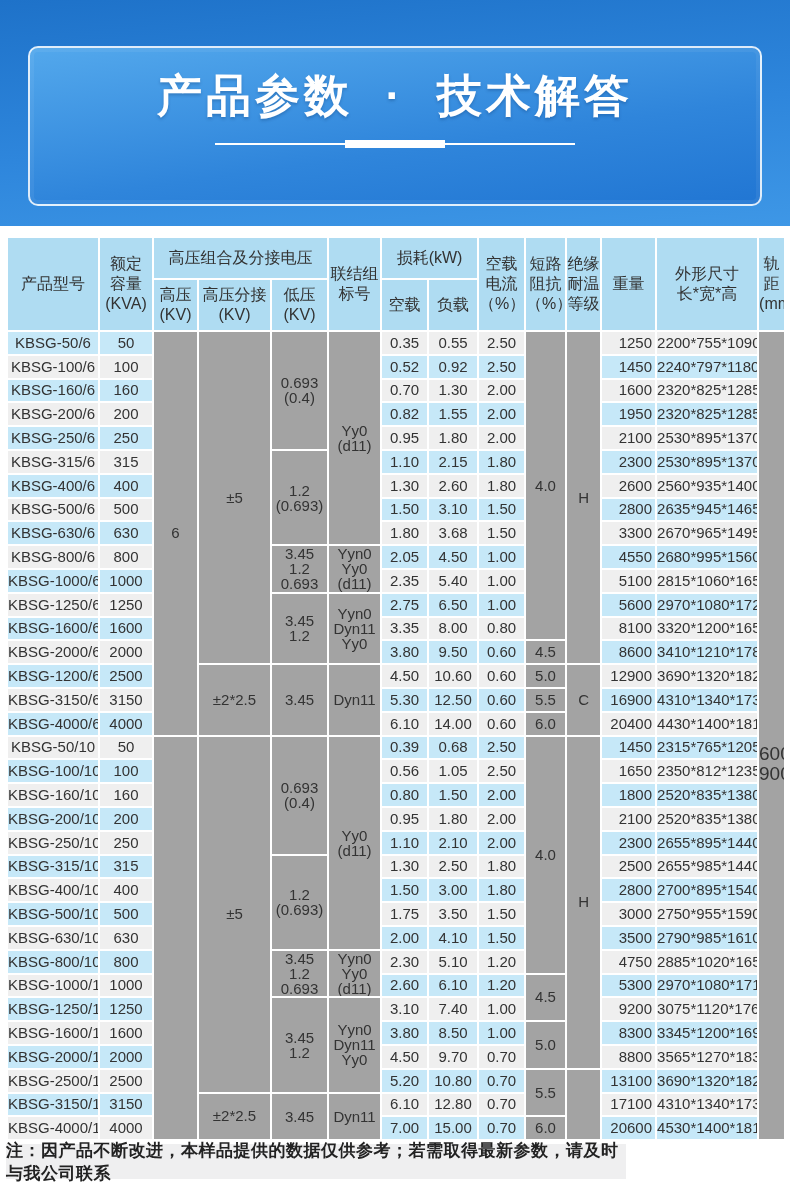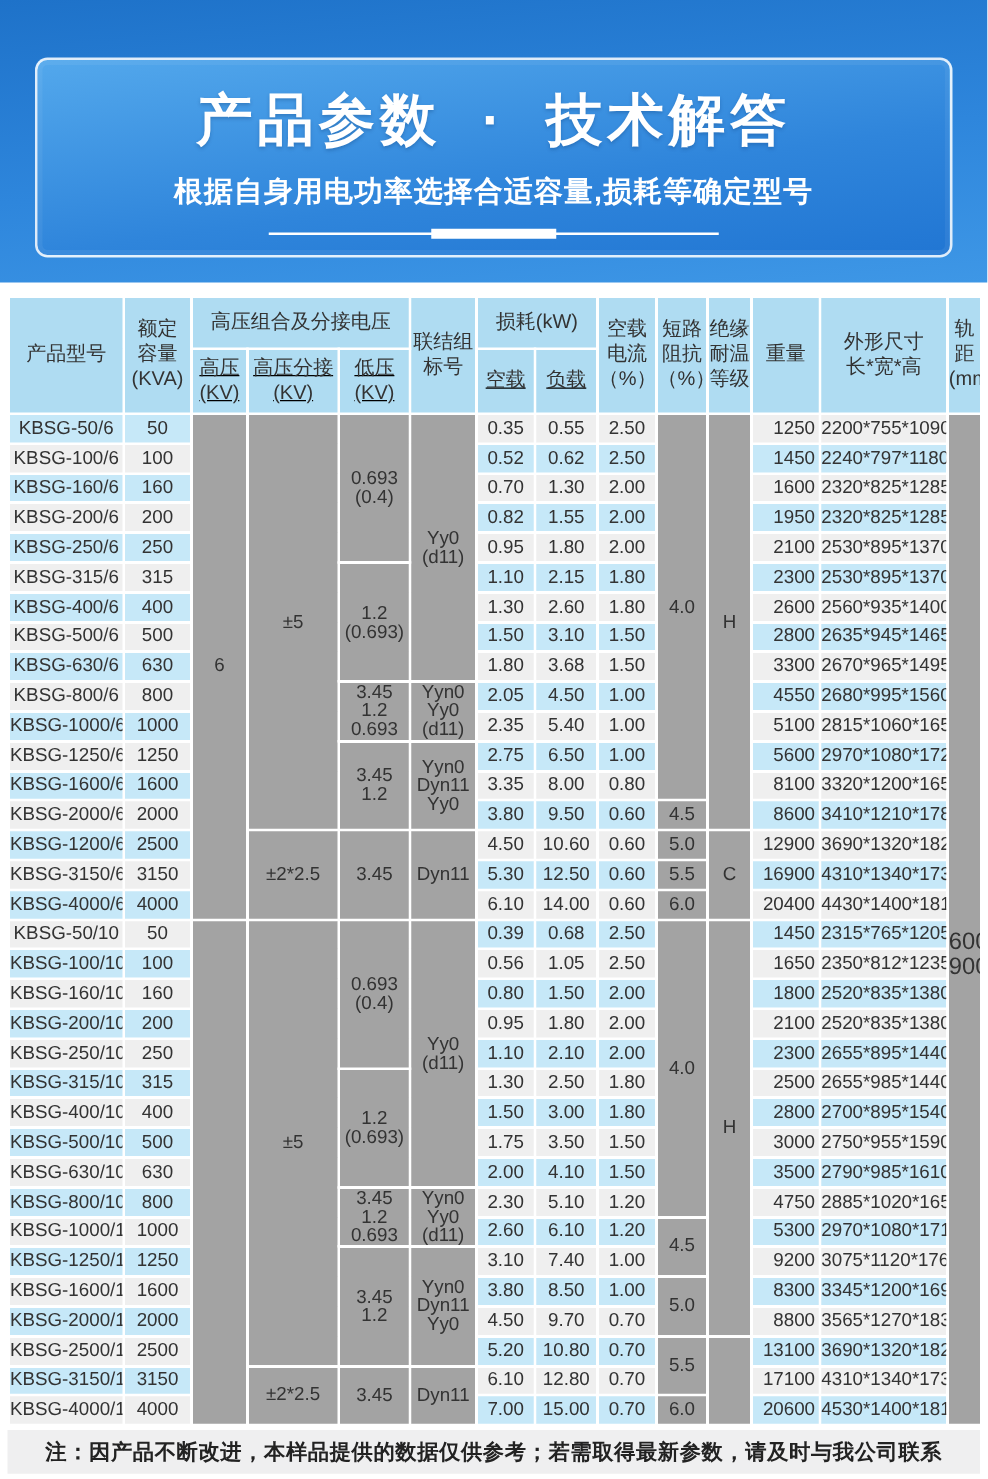--- a/index.html
+++ b/index.html
@@ -36,45 +36,44 @@
     margin:10px 0 0 6px; width:778px;
   }
   .spec th, .spec td {
     border:2px solid #ffffff; text-align:center; vertical-align:middle;
     color:#333; padding:0; overflow:hidden;
   }
   .spec thead th {
     background:#afdcf2; font-size:16px; font-weight:400; line-height:20px;
   }
   .spec thead tr.h1 { height:42px; }
-  .spec thead tr.h2 { height:52px;text-decoration:underline; }
+  .spec thead tr.h2 { height:52px; }
   .spec tbody tr { height:23.8px; }
   .spec tbody td { font-size:15px; line-height:16px; white-space:nowrap; }
   td.blue   { background:#c6e8f8; }
   td.gray   { background:#efefef; }
   td.merged { background:#a3a3a3; line-height:16px; }
   td.col-weight { text-align:right; padding-right:3px; }
   td.col-dimensions { font-size:14.5px; }
   td.col-lv.merged, td.col-vector.merged { line-height:15px; }
   td.col-gauge.merged { padding-top:56px; font-size:19px; line-height:20px; }
 
   
   .note-bar {
-    margin:3px 0 0 6px; width:778px; height:35px; background:#efeff0;
+    margin:3px 0 0 6px; width:620px; height:35px; background:#efeff0;
     display:flex; align-items:center; justify-content:center;
     font-size:17px; font-weight:600; color:#222; letter-spacing:.5px;
   }
 </style>
 </head>
 <body>
 
 <div class="hero">
   <div class="hero-card">
     <div class="hero-title">产品参数 · 技术解答</div>
-    <div class="hero-sub">根据自身用电功率选择合适容量,损耗等确定型号</div>
     <div class="divider">
       <div class="divider-line"></div>
       <div class="divider-bar"></div>
     </div>
   </div>
 </div>
 
 <table class="spec">
   <colgroup>
     <col style="width:92px">
@@ -128,21 +127,21 @@
         <td rowspan="13" class="merged col-impedance">4.0</td>
         <td rowspan="14" class="merged col-insulation">H</td>
         <td class="gray col-weight">1250</td>
         <td class="gray col-dimensions">2200*755*1090</td>
         <td rowspan="34" class="merged col-gauge">600<br>900</td>
       </tr>
       <tr>
         <td class="gray col-model">KBSG-100/6</td>
         <td class="gray col-capacity">100</td>
         <td class="blue col-no_load">0.52</td>
-        <td class="blue col-load">0.62</td>
+        <td class="blue col-load">0.92</td>
         <td class="blue col-current">2.50</td>
         <td class="blue col-weight">1450</td>
         <td class="blue col-dimensions">2240*797*1180</td>
       </tr>
       <tr>
         <td class="blue col-model">KBSG-160/6</td>
         <td class="blue col-capacity">160</td>
         <td class="gray col-no_load">0.70</td>
         <td class="gray col-load">1.30</td>
         <td class="gray col-current">2.00</td>

